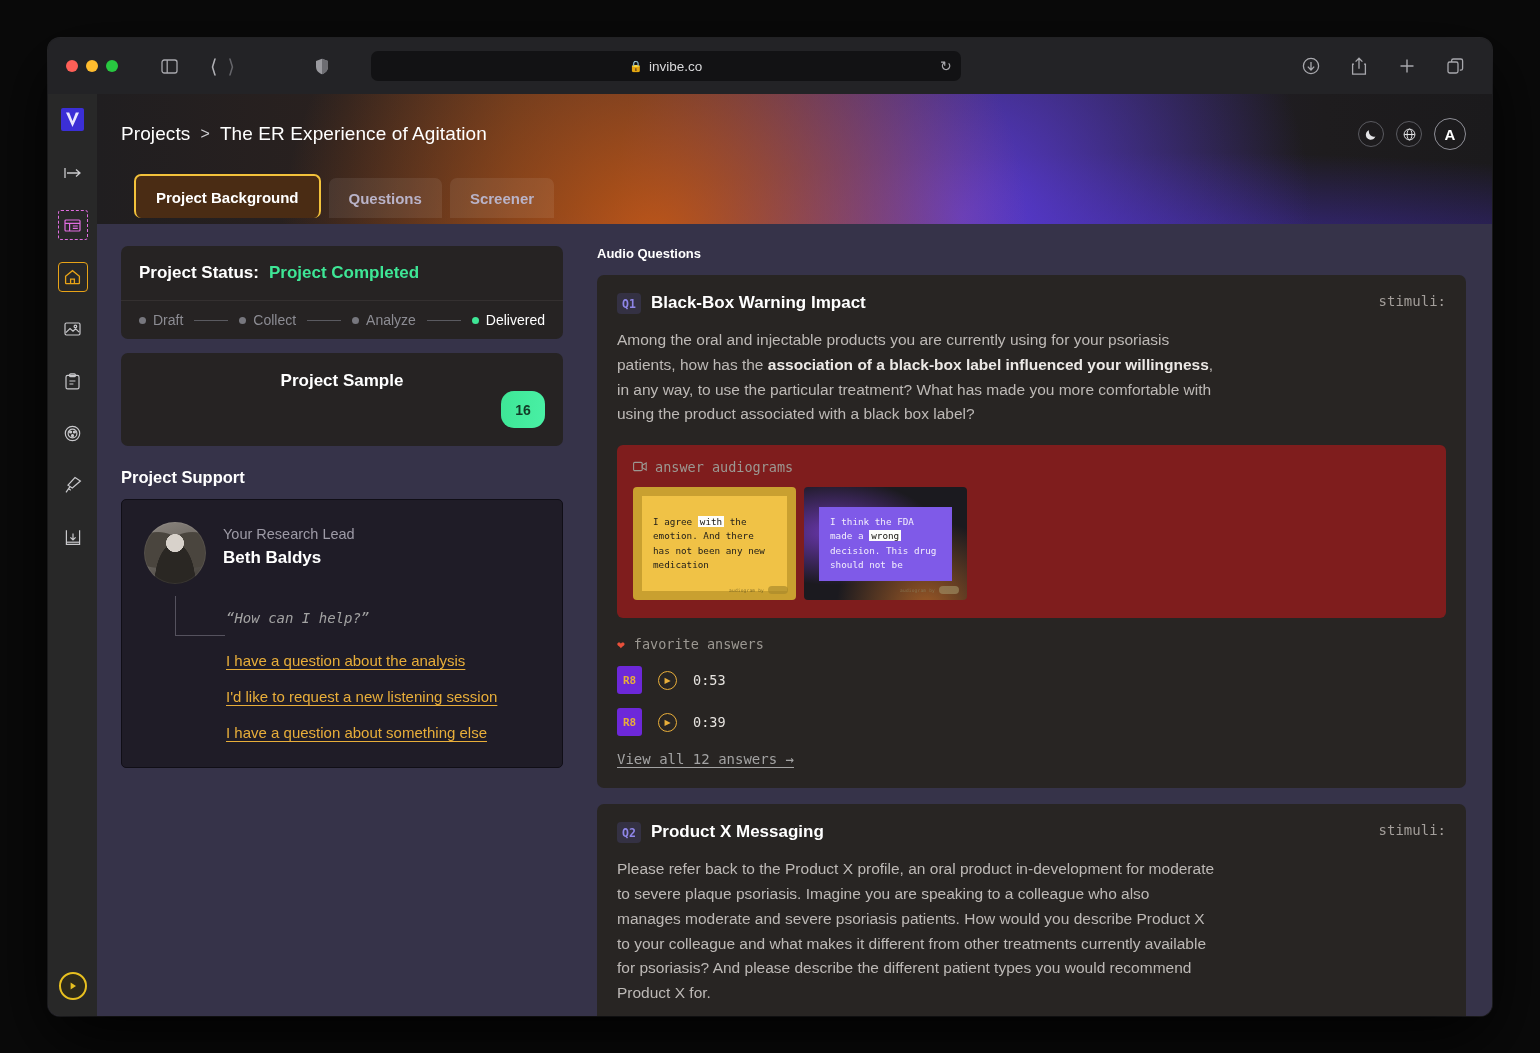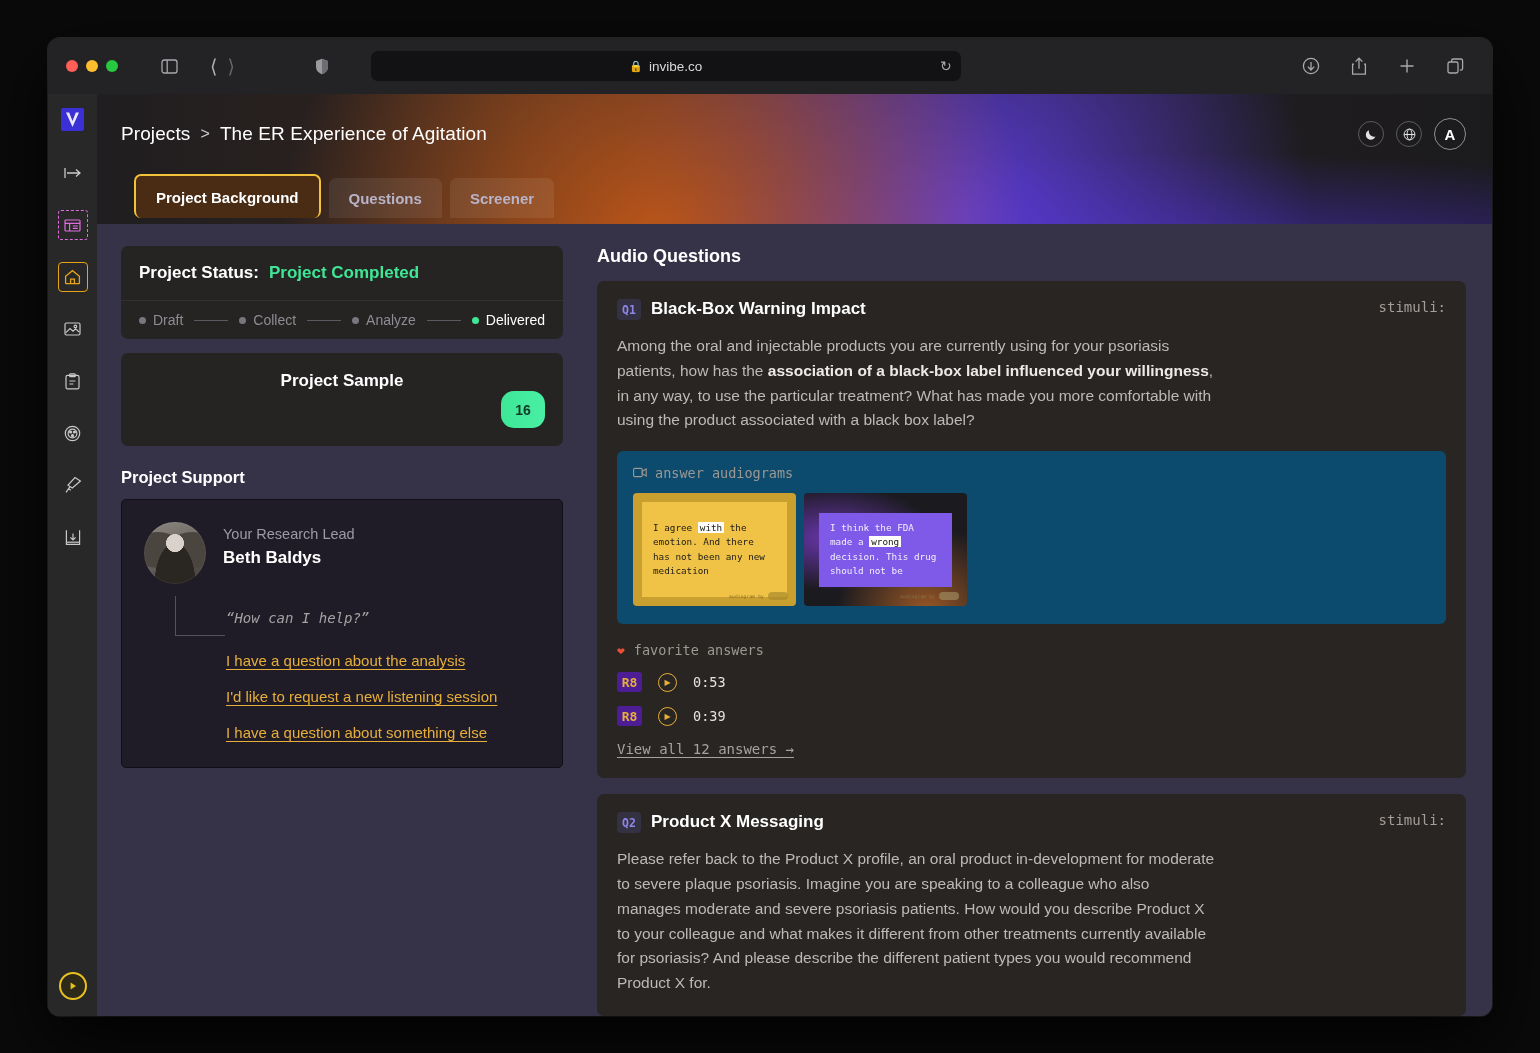--- a/index.html
+++ b/index.html
@@ -287,21 +287,21 @@
     text-decoration: underline; text-underline-offset: 3px;
     width: fit-content;
   }
 
   
   .rightcol {
     flex: 1; min-width: 0;
     padding: 22px 26px 0 10px;
     overflow: hidden;
   }
-  .sec-title { font-size: 18px; font-weight: 700; color: #fff; margin-bottom: 14px; }
+  .sec-title { font-size: 13px; font-weight: 700; color: #fff; margin-bottom: 14px; }
 
   .qcard {
     background: #282523;
     border-radius: 7px;
     padding: 18px 20px 20px 20px;
     margin-bottom: 16px;
   }
   .qhead { display: flex; align-items: flex-start; gap: 10px; }
   .qbadge {
     width: 24px; height: 21px;
@@ -320,21 +320,21 @@
   }
   .qbody {
     margin-top: 14px;
     font-size: 15.5px; line-height: 1.6;
     color: #bdb9b6;
     max-width: 600px;
   }
   .qbody b { color: #ece9e6; font-weight: 700; }
 
   .audiopanel {
-    background: #0c4a6e;
+    background: #7f1d1d;
     border-radius: 6px;
     margin-top: 18px;
     padding: 14px 16px 18px 16px;
   }
   .panel-label {
     font-family: "DejaVu Sans Mono", monospace;
     font-size: 13.5px; color: #9c9892;
     display: flex; align-items: center; gap: 8px;
     margin-bottom: 12px;
   }
@@ -389,26 +389,26 @@
     font-size: 13.5px; color: #9c9892;
     display: flex; align-items: center; gap: 9px;
     margin-bottom: 14px;
   }
   .heart { color: #e8503a; font-size: 13px; }
   .favrow {
     display: flex; align-items: center; gap: 16px;
     margin-bottom: 14px;
   }
   .rbadge {
-    width: 25px; height: 20px;
+    width: 25px; height: 28px;
     border-radius: 3px;
-    background: #4c1d95;
+    background: #6d28d9;
     color: #e8ae3a;
     font-family: "DejaVu Sans Mono", monospace;
-    font-size: 13px; font-weight: 700;
+    font-size: 11px; font-weight: 700;
     display: flex; align-items: center; justify-content: center;
   }
   .playbtn {
     width: 19px; height: 19px; border-radius: 50%;
     border: 1.4px solid #e8ae3a;
     color: #e8ae3a;
     display: flex; align-items: center; justify-content: center;
     font-size: 8px;
   }
   .dur { font-family: "DejaVu Sans Mono", monospace; font-size: 13.5px; color: #e6e3df; }

